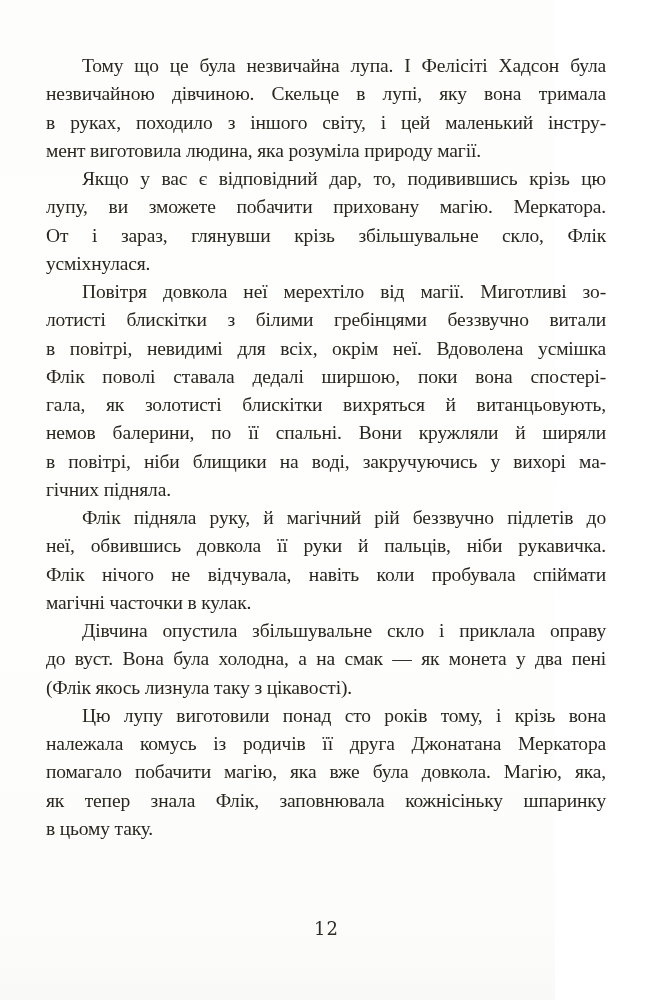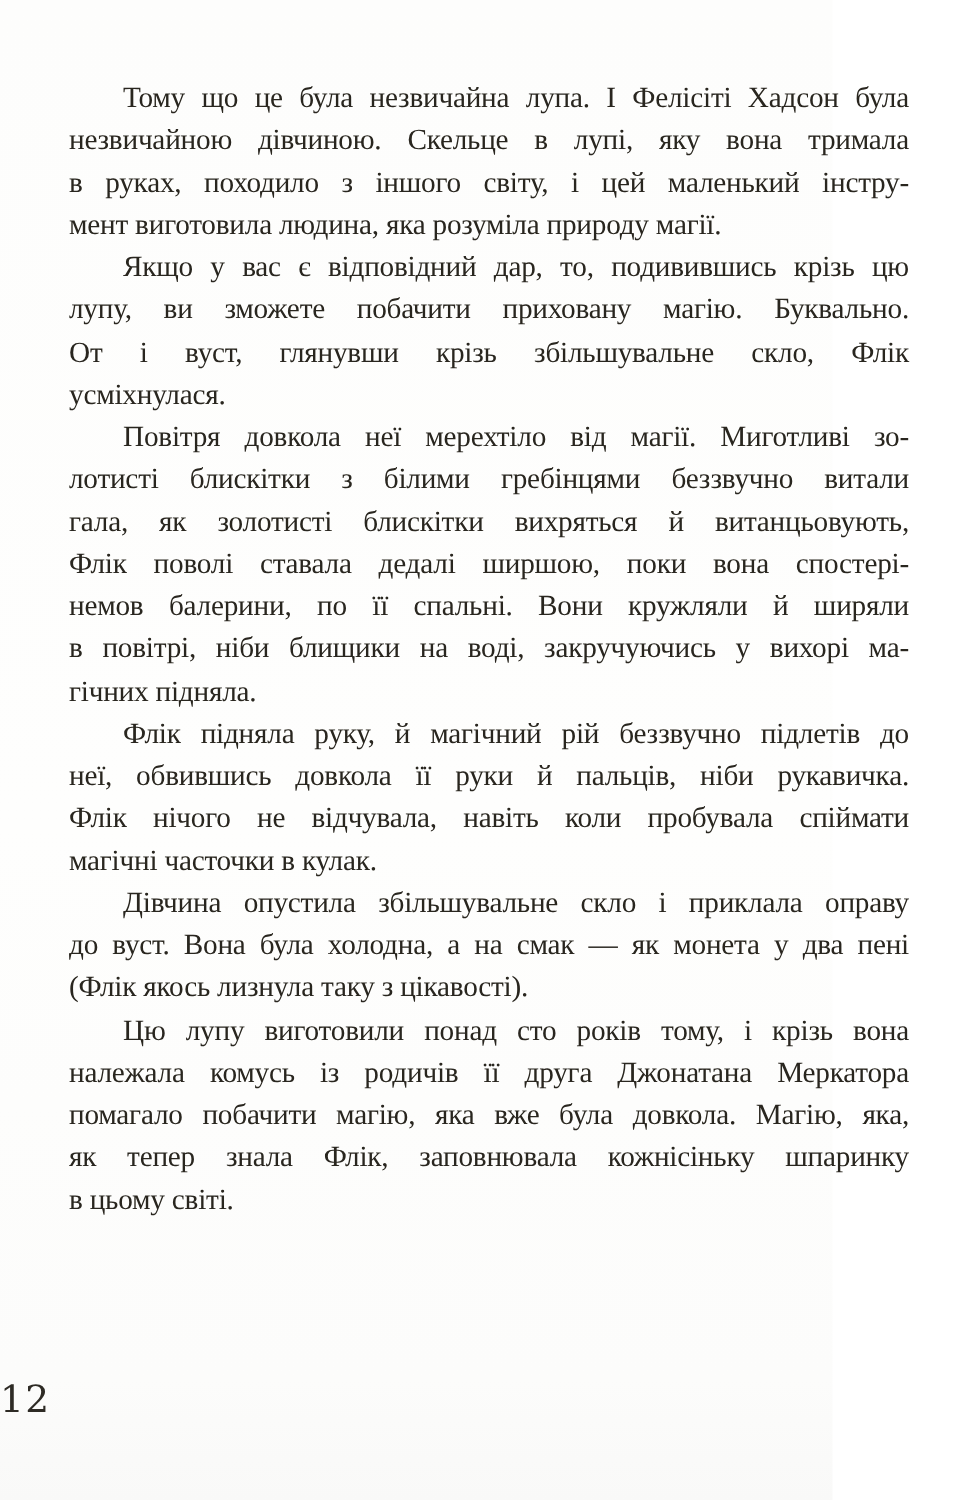--- a/index.html
+++ b/index.html
@@ -50,67 +50,68 @@
   }
   .text-line.last {
     text-align-last: left;
     font-family: Liberation Serif, serif;
   }
   .page-number {
     position: absolute;
     left: 0;
     top: 918px;
     width: 653px;
-    text-align: left;
+    text-align: center;
     font-family: "DejaVu Serif", serif;
-    font-size: 25px;
+    font-size: 18px;
     font-weight: 400;
     letter-spacing: 1px;
     color: #2e2b25;
   }
 </style>
 </head>
 <body>
 
 <div class="page">
   <div class="text-block">
       <div class="paragraph">
         <div class="text-line first">Тому що це була незвичайна лупа. І Фелісіті Хадсон була</div>
         <div class="text-line">незвичайною дівчиною. Скельце в лупі, яку вона тримала</div>
         <div class="text-line">в руках, походило з іншого світу, і цей маленький інстру-</div>
         <div class="text-line last">мент виготовила людина, яка розуміла природу магії.</div>
       </div>
       <div class="paragraph">
         <div class="text-line first">Якщо у вас є відповідний дар, то, подивившись крізь цю</div>
-        <div class="text-line">лупу, ви зможете побачити приховану магію. Буквально.</div>
-        <div class="text-line">От і вуст, глянувши крізь збільшувальне скло, Флік</div>
+        <div class="text-line">лупу, ви зможете побачити приховану магію. Меркатора.</div>
+        <div class="text-line">От і зараз, глянувши крізь збільшувальне скло, Флік</div>
         <div class="text-line last">усміхнулася.</div>
       </div>
       <div class="paragraph">
         <div class="text-line first">Повітря довкола неї мерехтіло від магії. Миготливі зо-</div>
         <div class="text-line">лотисті блискітки з білими гребінцями беззвучно витали</div>
+        <div class="text-line">в повітрі, невидимі для всіх, окрім неї. Вдоволена усмішка</div>
+        <div class="text-line">Флік поволі ставала дедалі ширшою, поки вона спостері-</div>
         <div class="text-line">гала, як золотисті блискітки вихряться й витанцьовують,</div>
-        <div class="text-line">Флік поволі ставала дедалі ширшою, поки вона спостері-</div>
         <div class="text-line">немов балерини, по її спальні. Вони кружляли й ширяли</div>
         <div class="text-line">в повітрі, ніби блищики на воді, закручуючись у вихорі ма-</div>
         <div class="text-line last">гічних підняла.</div>
       </div>
       <div class="paragraph">
         <div class="text-line first">Флік підняла руку, й магічний рій беззвучно підлетів до</div>
         <div class="text-line">неї, обвившись довкола її руки й пальців, ніби рукавичка.</div>
         <div class="text-line">Флік нічого не відчувала, навіть коли пробувала спіймати</div>
         <div class="text-line last">магічні часточки в кулак.</div>
       </div>
       <div class="paragraph">
         <div class="text-line first">Дівчина опустила збільшувальне скло і приклала оправу</div>
         <div class="text-line">до вуст. Вона була холодна, а на смак — як монета у два пені</div>
         <div class="text-line last">(Флік якось лизнула таку з цікавості).</div>
       </div>
       <div class="paragraph">
         <div class="text-line first">Цю лупу виготовили понад сто років тому, і крізь вона</div>
         <div class="text-line">належала комусь із родичів її друга Джонатана Меркатора</div>
         <div class="text-line">помагало побачити магію, яка вже була довкола. Магію, яка,</div>
         <div class="text-line">як тепер знала Флік, заповнювала кожнісіньку шпаринку</div>
-        <div class="text-line last">в цьому світі.</div>
+        <div class="text-line last">в цьому таку.</div>
       </div>
     </div>
   <div class="page-number">12</div>
 </div>
 
 </body></html>

